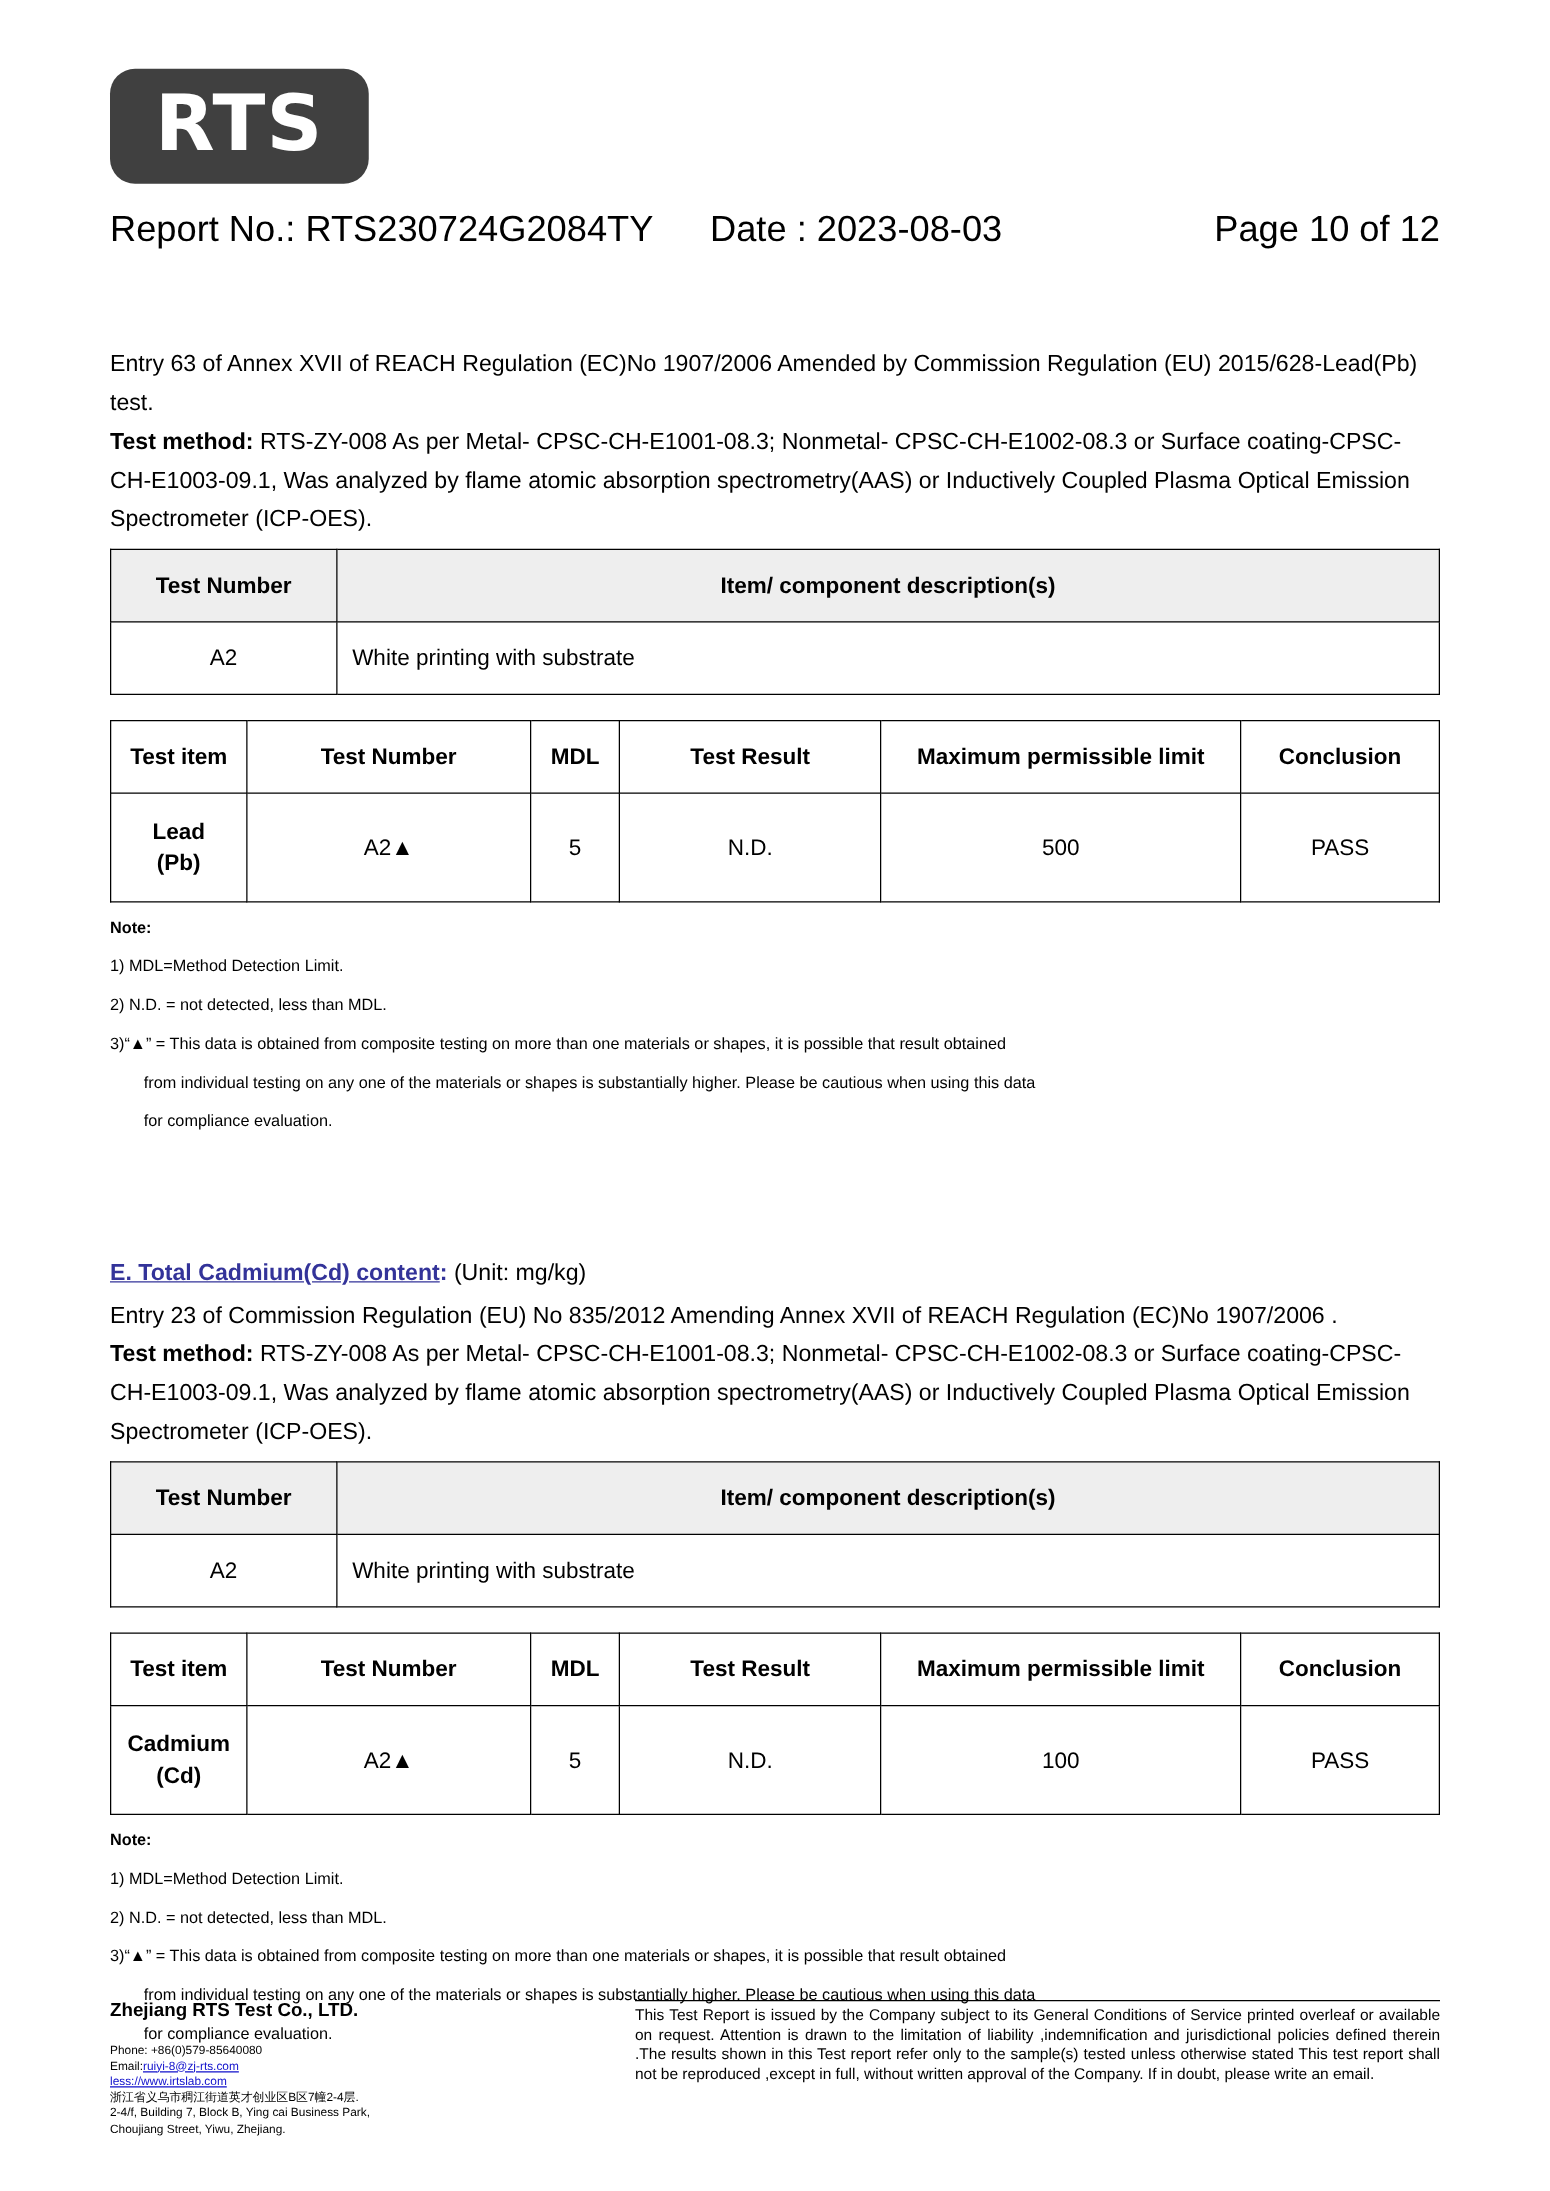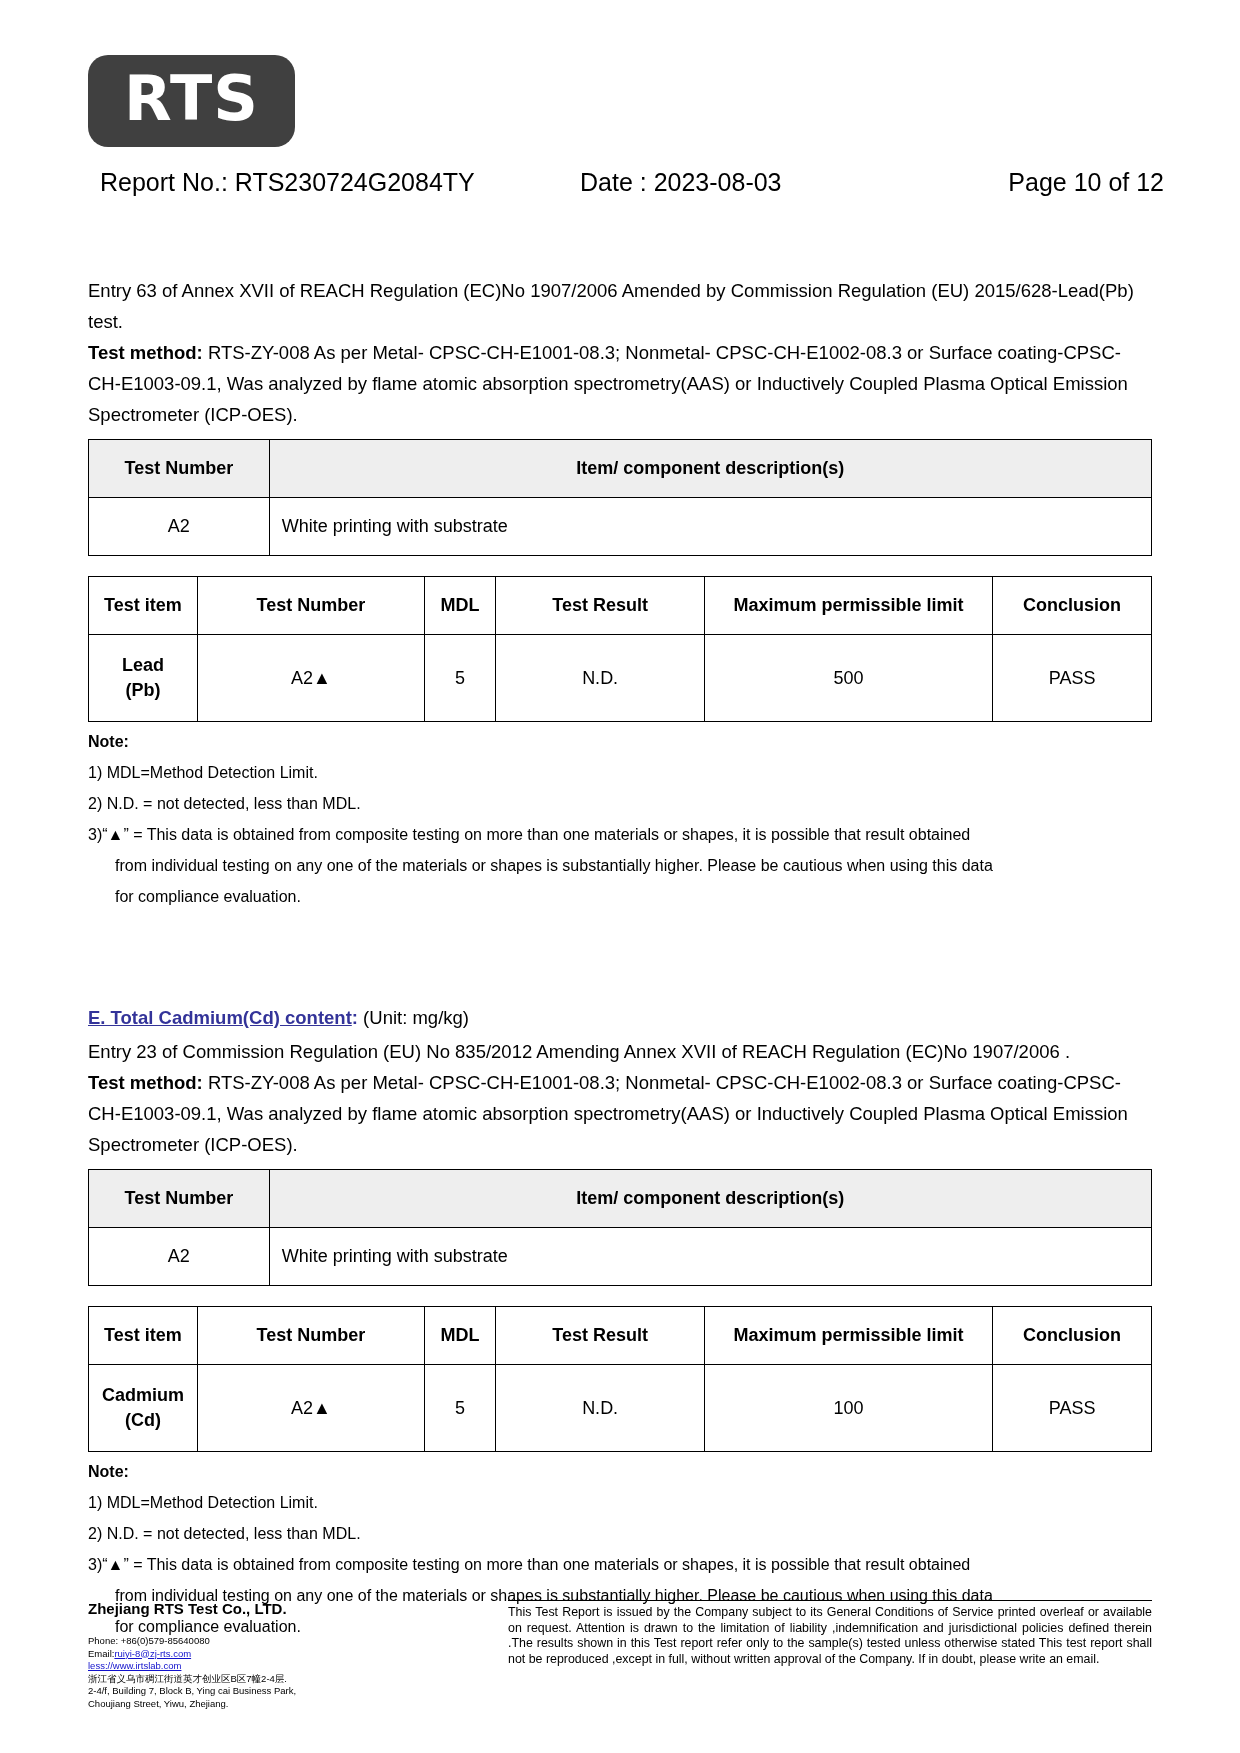--- a/index.html
+++ b/index.html
@@ -39,26 +39,26 @@
     font-family: "DejaVu Sans", sans-serif;
     font-weight: bold;
     font-size: 62px;
     letter-spacing: 1px;
     line-height: 1;
     padding-bottom: 4px;
   }
   
   .hdr {
     position: absolute;
-    left: 100px;
+    left: 88px;
     top: 168px;
     width: 1064px;
     display: flex;
     align-items: baseline;
-    font-size: 25px;
+    font-size: 29px;
   }
   .hdr-report { width: 480px; }
   .hdr-date { width: 330px; }
   .hdr-page { flex: 1; text-align: right; }
 
   
   .content {
     position: absolute;
     left: 88px;
     top: 275px;
@@ -131,21 +131,21 @@
     margin-top: 30px;
   }
   .col-item { width: 9.6%; }
   .col-num { width: 20%; }
   .col-mdl { width: 6.3%; }
   .col-res { width: 18.4%; }
   .col-max { width: 25.4%; }
   .col-con { width: 14%; }
 
   
-  .notes { margin-top: 2px; font-size: 16px; line-height: 31px; }
+  .notes { margin-top: 2px; font-size: 13px; line-height: 31px; }
   .notes .note-head { font-weight: bold; }
   .note-line { }
 
   .gap { height: 92px; }
 
   
   .footer {
     position: absolute;
     left: 88px;
     top: 1600px;

